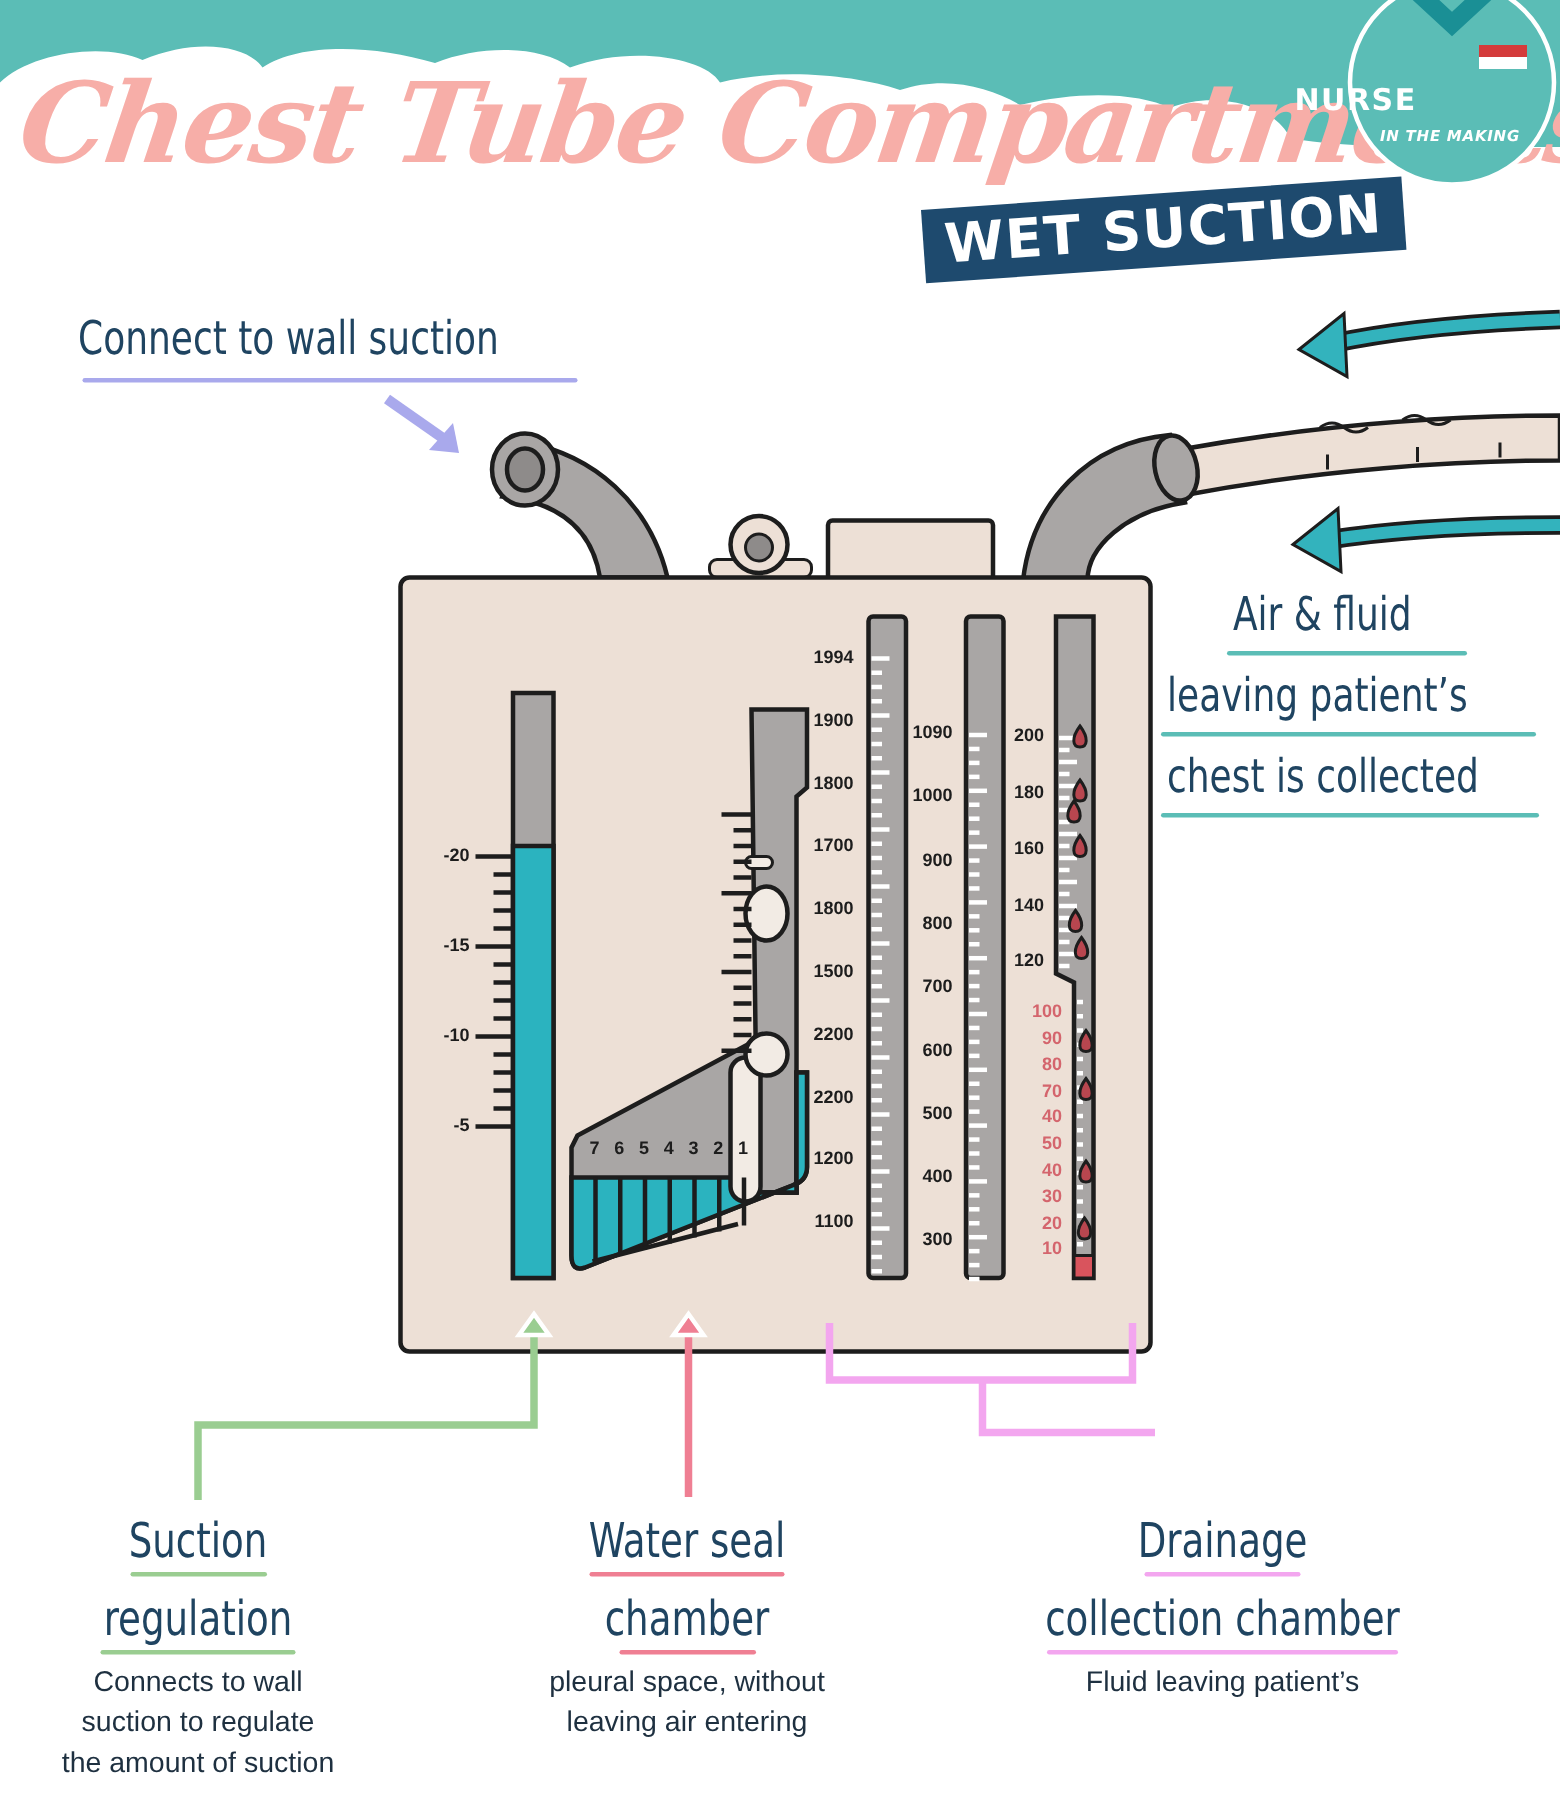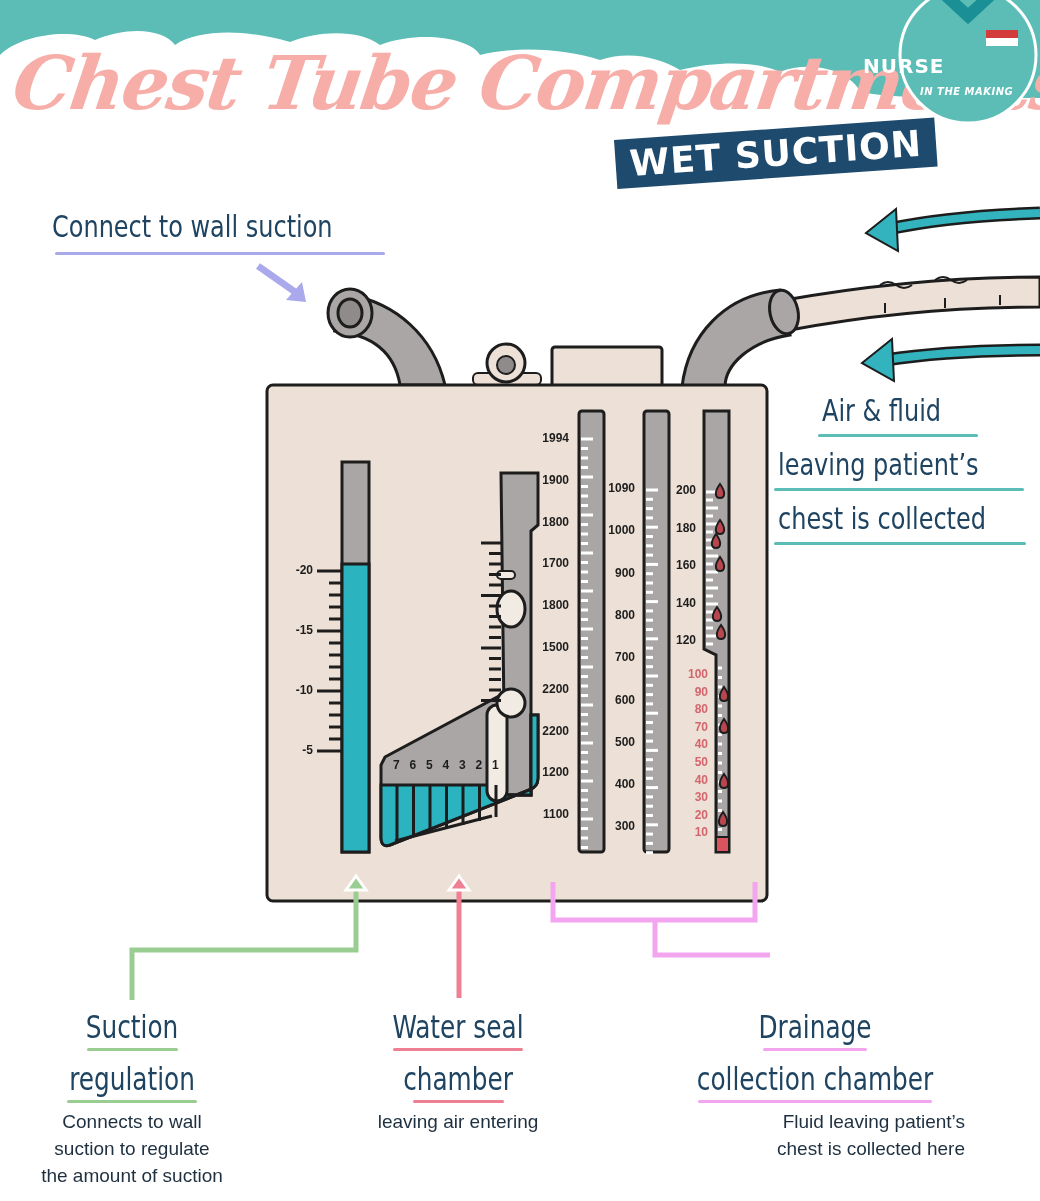--- a/index.html
+++ b/index.html
@@ -351,24 +351,24 @@
       <div class="desc" style="left: -18px; top: 1108px;">
         <div>Connects to wall</div>
         <div>suction to regulate</div>
         <div>the amount of suction</div>
       </div>
       <div class="hand" style="position: absolute; font-size: 32px; white-space: nowrap; width: 360px; left: 278px; top: 1008px; text-align: center; transform: scaleX(0.86);">Water seal</div>
       <div class="uline" style="left: 393px; top: 1048px; width: 130px; background: rgb(239, 127, 147);"></div>
       <div class="hand" style="position: absolute; font-size: 32px; white-space: nowrap; width: 360px; left: 278px; top: 1060px; text-align: center; transform: scaleX(0.86);">chamber</div>
       <div class="uline" style="left: 412.5px; top: 1100px; width: 91px; background: rgb(239, 127, 147);"></div>
       <div class="desc" style="left: 308px; top: 1108px;">
+        <div>pleural space, without</div>
         <div>leaving air entering</div>
       </div>
       <div class="hand" style="position: absolute; font-size: 32px; white-space: nowrap; width: 360px; left: 635px; top: 1008px; text-align: center; transform: scaleX(0.86);">Drainage</div>
       <div class="uline" style="left: 763px; top: 1048px; width: 104px; background: rgb(243, 166, 239);"></div>
       <div class="hand" style="position: absolute; font-size: 32px; white-space: nowrap; width: 360px; left: 635px; top: 1060px; text-align: center; transform: scaleX(0.86);">collection chamber</div>
       <div class="uline" style="left: 698px; top: 1100px; width: 234px; background: rgb(243, 166, 239);"></div>
-      <div class="desc" style="left: 665px; top: 1108px; text-align: right;">
+      <div class="desc" style="left: 665px; top: 1108px;">
         <div>Fluid leaving patient’s</div>
-        <div>chest is collected here</div>
       </div>
     </div>
 </div>
 
 </body></html>

